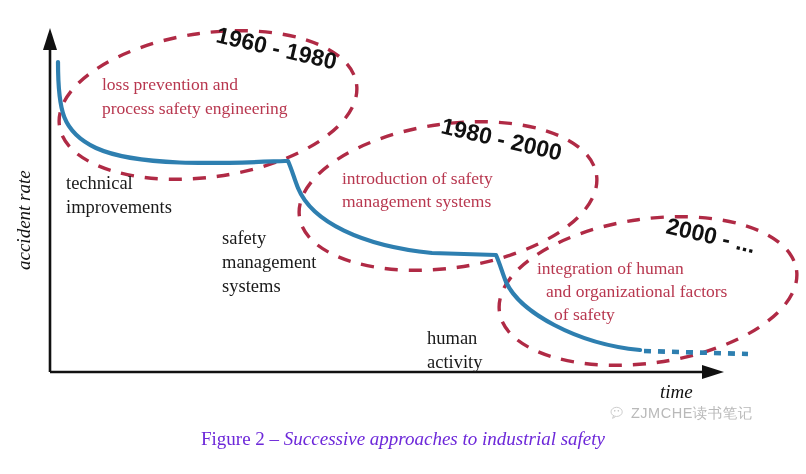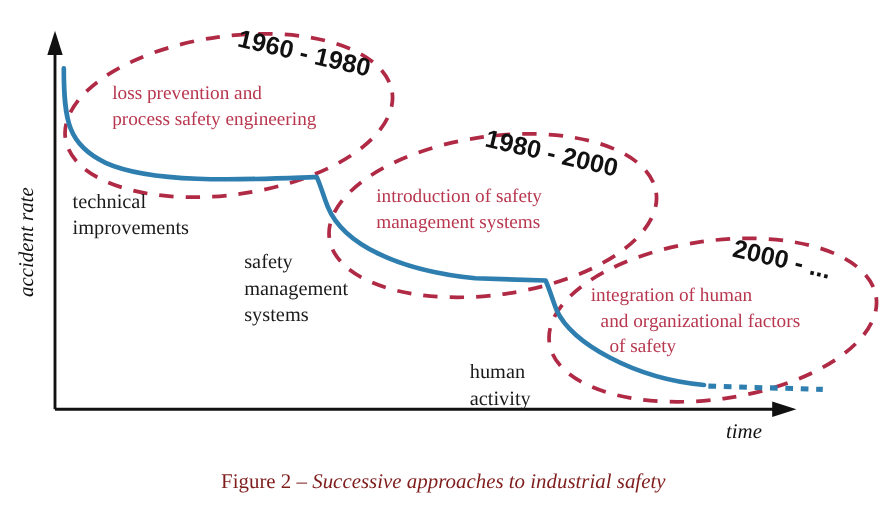--- a/index.html
+++ b/index.html
@@ -84,21 +84,21 @@
   .caption-italic {
     font-style: italic;
   }
   #caption {
     position: absolute;
     left: 0;
     top: 428px;
     width: 806px;
     text-align: center;
     font-size: 19px;
-    color: #7f1d1d;
+    color: #6d28d9;
   }
   #watermark {
     position: absolute;
     left: 610px;
     top: 404px;
     display: flex;
     align-items: center;
     gap: 4px;
     color: #b9b9b9;
     font-size: 14.5px;
@@ -186,14 +186,25 @@
       <text class="black-note" x="427" y="344">human</text>
       <text class="black-note" x="427" y="368">activity</text>
     </g>
 
   </svg>
 
   <div id="caption">
     <span class="caption-text caption-title">Figure 2 – </span><span class="caption-text caption-italic">Successive approaches to industrial safety</span>
   </div>
 
+  <div id="watermark">
+    <span class="wm-logo">
+      <svg viewBox="0 0 20 17" width="17" height="15">
+        <ellipse cx="7.8" cy="6.6" rx="6.6" ry="5.4" fill="none" stroke="#c9c9c9" stroke-width="1.1"></ellipse>
+        <path d="M4.2 11 L3 14.2 L6.2 12.4" fill="none" stroke="#c9c9c9" stroke-width="1.1"></path>
+        <circle cx="5.6" cy="5.4" r="0.95" fill="#c4c4c4"></circle>
+        <circle cx="9.8" cy="5.4" r="0.95" fill="#c4c4c4"></circle>
+      </svg>
+    </span>
+    <span>ZJMCHE读书笔记</span>
+  </div>
 
 </div>
 
 </body></html>

